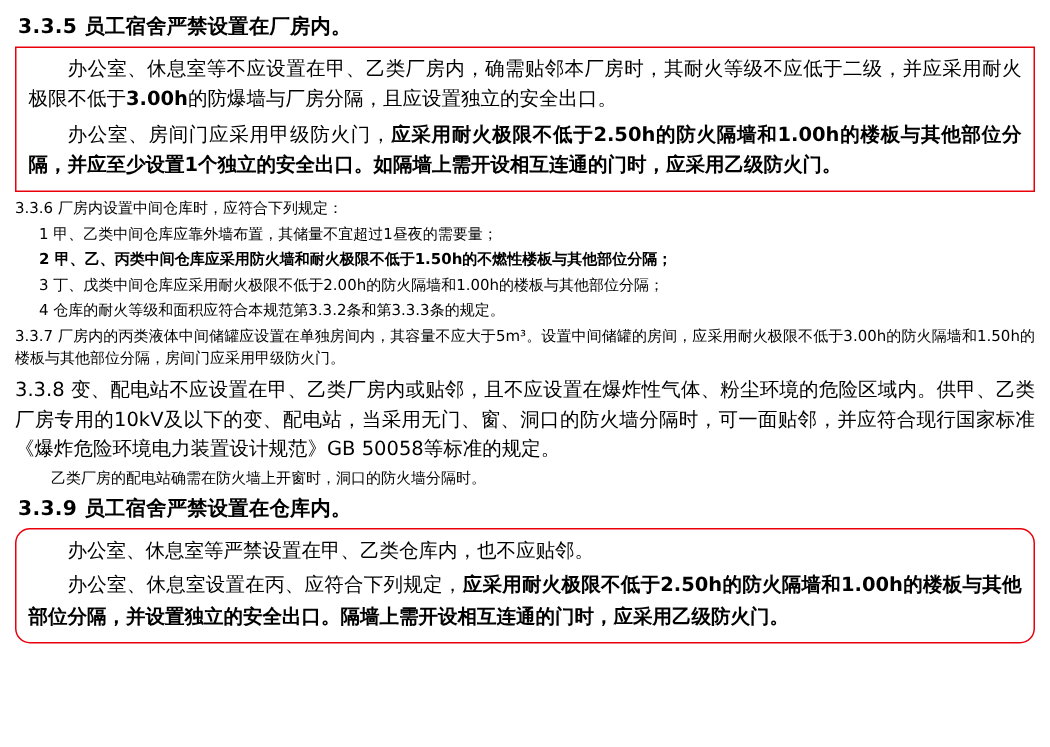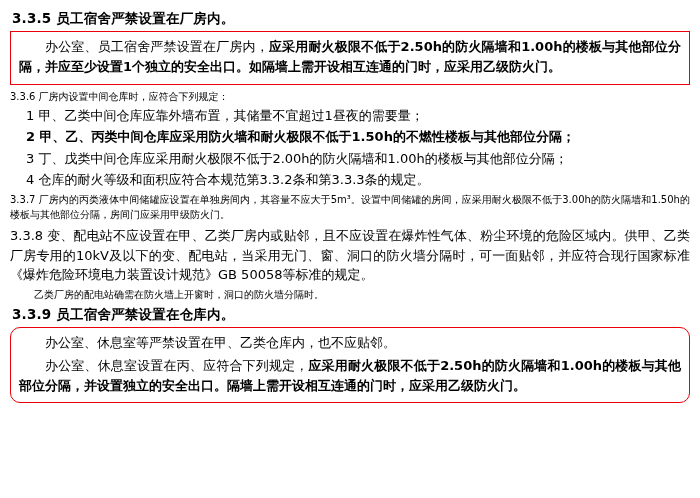--- a/index.html
+++ b/index.html
@@ -38,21 +38,21 @@
     font-size: 13px;
     line-height: 1.55;
     margin: 0 0 3px 0;
     text-align: justify;
     text-justify: inter-ideograph;
   }
   .para.last { margin-bottom: 0; }
   .indent { text-indent: 26px; }
   .b { font-weight: bold; }
   .sub {
-    font-size: 13px;
+    font-size: 10px;
     line-height: 1.5;
     margin: 0 0 2px 0;
     text-indent: 16px;
     text-align: justify;
     text-justify: inter-ideograph;
   }
   .sub.bold { font-weight: bold; }
   .body-para {
     font-size: 10px;
     line-height: 1.52;
@@ -75,21 +75,22 @@
   }
 </style>
 </head>
 <body>
 
 <div class="page">
 
   <div class="clause-head">3.3.5 员工宿舍严禁设置在厂房内。</div>
 
   <div class="redbox">
-    <p class="para indent last"><span>办公室、员工宿舍严禁设置在厂房内，</span><span class="b">应采用耐火极限不低于2.50h的防火隔墙和1.00h的楼板与其他部位分隔，并应至少设置1个独立的安全出口。如隔墙上需开设相互连通的门时，应采用乙级防火门。</span></p>
+    <p class="para indent"><span>办公室、休息室等不应设置在甲、乙类厂房内，确需贴邻本厂房时，其耐火等级不应低于二级，并应采用耐火极限不低于</span><span class="b">3.00h</span><span>的防爆墙与厂房分隔，且应设置独立的安全出口。</span></p>
+    <p class="para indent last"><span>办公室、房间门应采用甲级防火门，</span><span class="b">应采用耐火极限不低于2.50h的防火隔墙和1.00h的楼板与其他部位分隔，并应至少设置1个独立的安全出口。如隔墙上需开设相互连通的门时，应采用乙级防火门。</span></p>
   </div>
 
   <div class="body-para noindent">3.3.6 厂房内设置中间仓库时，应符合下列规定：</div>
 
   <div class="sub">1 甲、乙类中间仓库应靠外墙布置，其储量不宜超过1昼夜的需要量；</div>
   <div class="sub bold">2 甲、乙、丙类中间仓库应采用防火墙和耐火极限不低于1.50h的不燃性楼板与其他部位分隔；</div>
   <div class="sub">3 丁、戊类中间仓库应采用耐火极限不低于2.00h的防火隔墙和1.00h的楼板与其他部位分隔；</div>
   <div class="sub">4 仓库的耐火等级和面积应符合本规范第3.3.2条和第3.3.3条的规定。</div>
 
   <div class="body-para noindent">3.3.7 厂房内的丙类液体中间储罐应设置在单独房间内，其容量不应大于5m³。设置中间储罐的房间，应采用耐火极限不低于3.00h的防火隔墙和1.50h的楼板与其他部位分隔，房间门应采用甲级防火门。</div>

